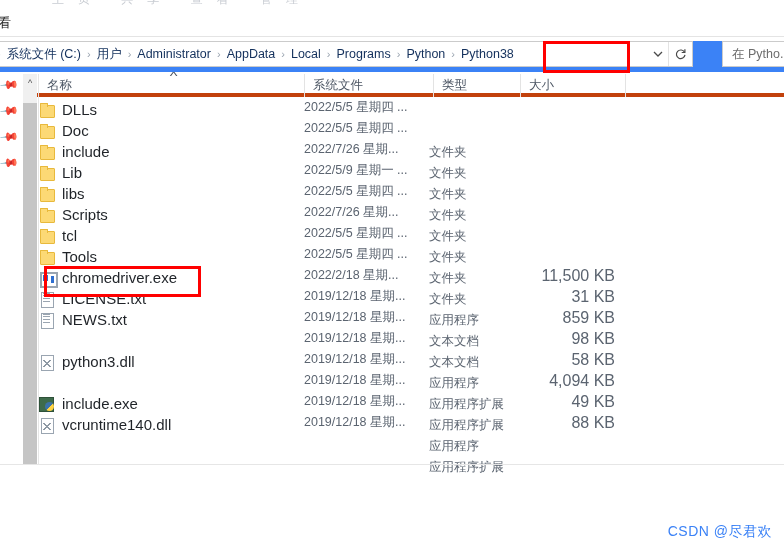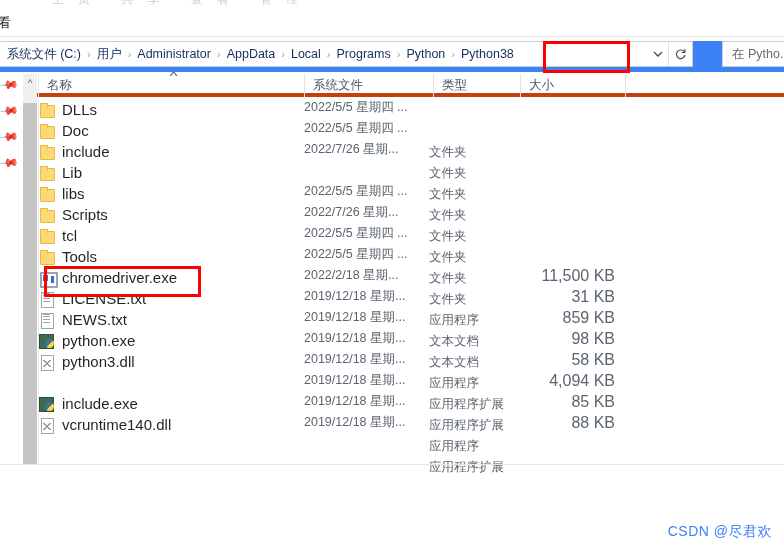--- a/index.html
+++ b/index.html
@@ -392,20 +392,21 @@
         </div>
         <div class="cell-date">2022/7/26 星期...</div>
         <div class="cell-type">文件夹</div>
         <div class="cell-size"></div>
       </div>
       <div class="row">
         <div class="cell-name">
           <span class="ico ico-folder"></span>
           <span>Lib</span>
         </div>
+        <div class="cell-date">2022/5/9 星期一 ...</div>
         <div class="cell-type">文件夹</div>
         <div class="cell-size"></div>
       </div>
       <div class="row">
         <div class="cell-name">
           <span class="ico ico-folder"></span>
           <span>libs</span>
         </div>
         <div class="cell-date">2022/5/5 星期四 ...</div>
         <div class="cell-type">文件夹</div>
@@ -459,24 +460,20 @@
       <div class="row">
         <div class="cell-name">
           <span class="ico ico-txt"></span>
           <span>NEWS.txt</span>
         </div>
         <div class="cell-date">2019/12/18 星期...</div>
         <div class="cell-type">文本文档</div>
         <div class="cell-size">859 KB</div>
       </div>
       <div class="row">
-        <div class="cell-name">
-          <span class="ico ico-py"></span>
-          <span>python.exe</span>
-        </div>
         <div class="cell-date">2019/12/18 星期...</div>
         <div class="cell-type">应用程序</div>
         <div class="cell-size">98 KB</div>
       </div>
       <div class="row">
         <div class="cell-name">
           <span class="ico ico-dll"></span>
           <span>python3.dll</span>
         </div>
         <div class="cell-date">2019/12/18 星期...</div>
@@ -488,21 +485,21 @@
         <div class="cell-type">应用程序扩展</div>
         <div class="cell-size">4,094 KB</div>
       </div>
       <div class="row">
         <div class="cell-name">
           <span class="ico ico-py"></span>
           <span>include.exe</span>
         </div>
         <div class="cell-date">2019/12/18 星期...</div>
         <div class="cell-type">应用程序</div>
-        <div class="cell-size">85 KB</div>
+        <div class="cell-size">49 KB</div>
       </div>
       <div class="row">
         <div class="cell-name">
           <span class="ico ico-dll"></span>
           <span>vcruntime140.dll</span>
         </div>
         <div class="cell-date">2019/12/18 星期...</div>
         <div class="cell-type">应用程序扩展</div>
         <div class="cell-size">88 KB</div>
       </div>

